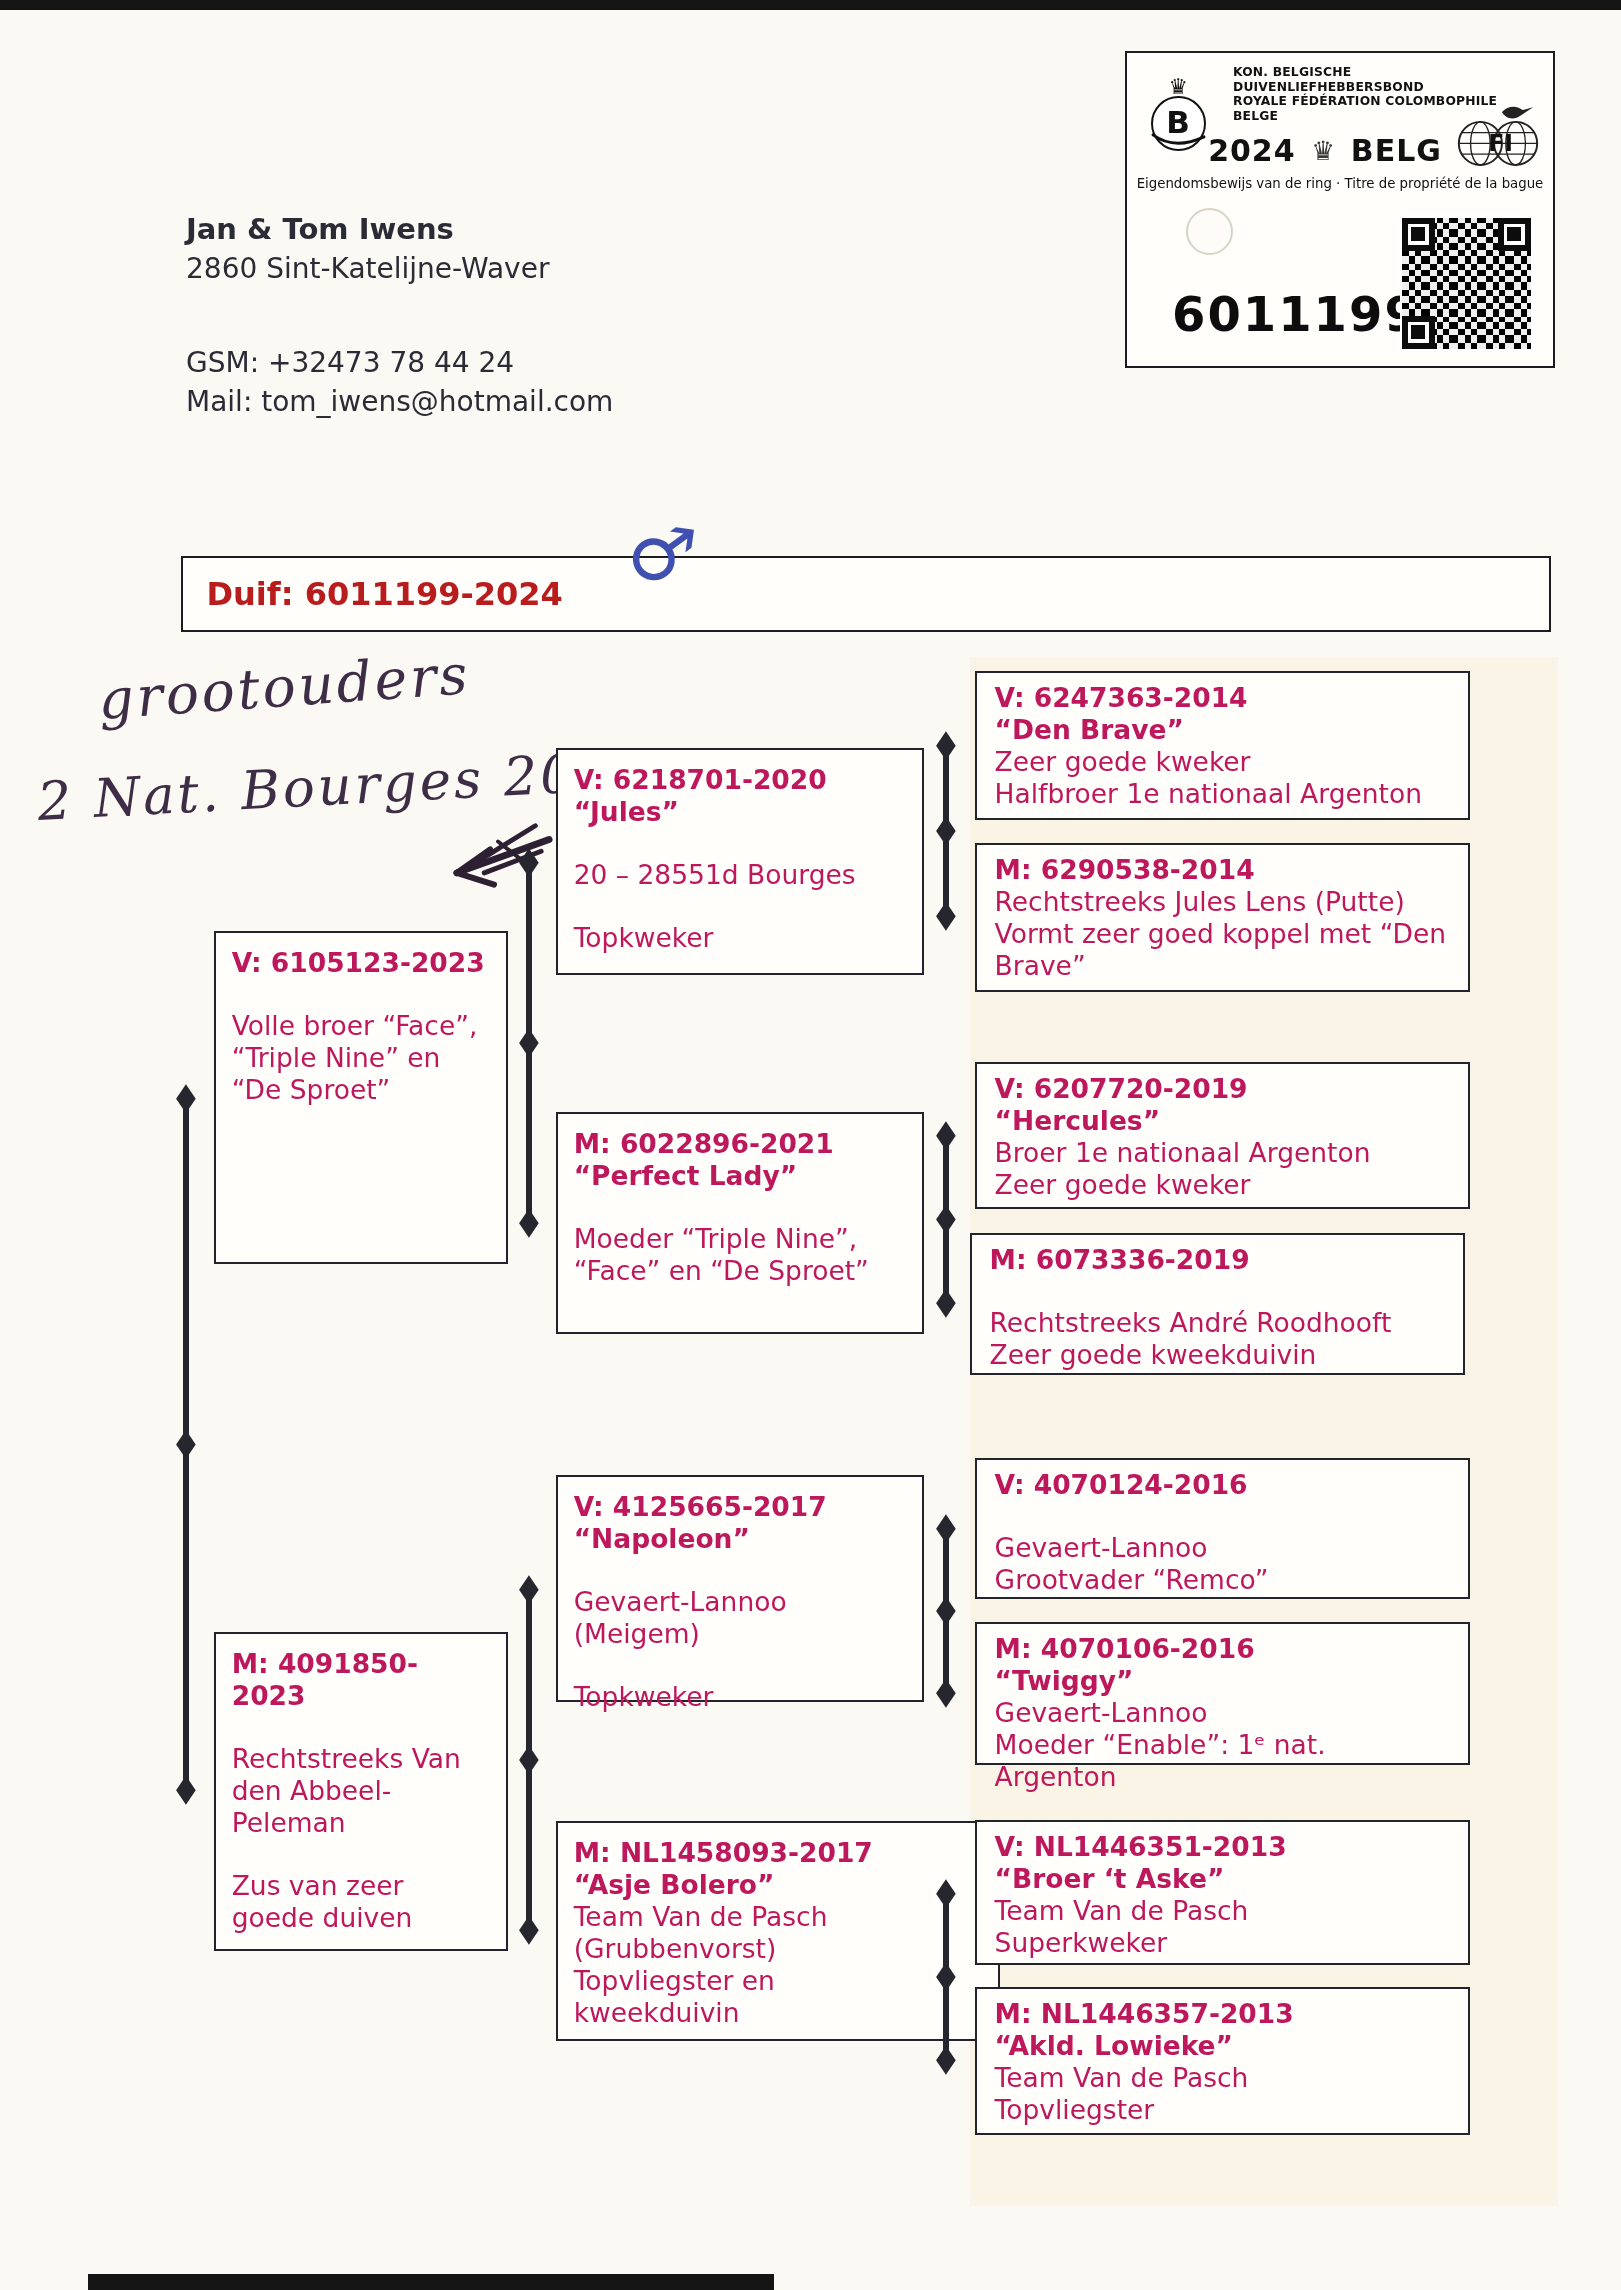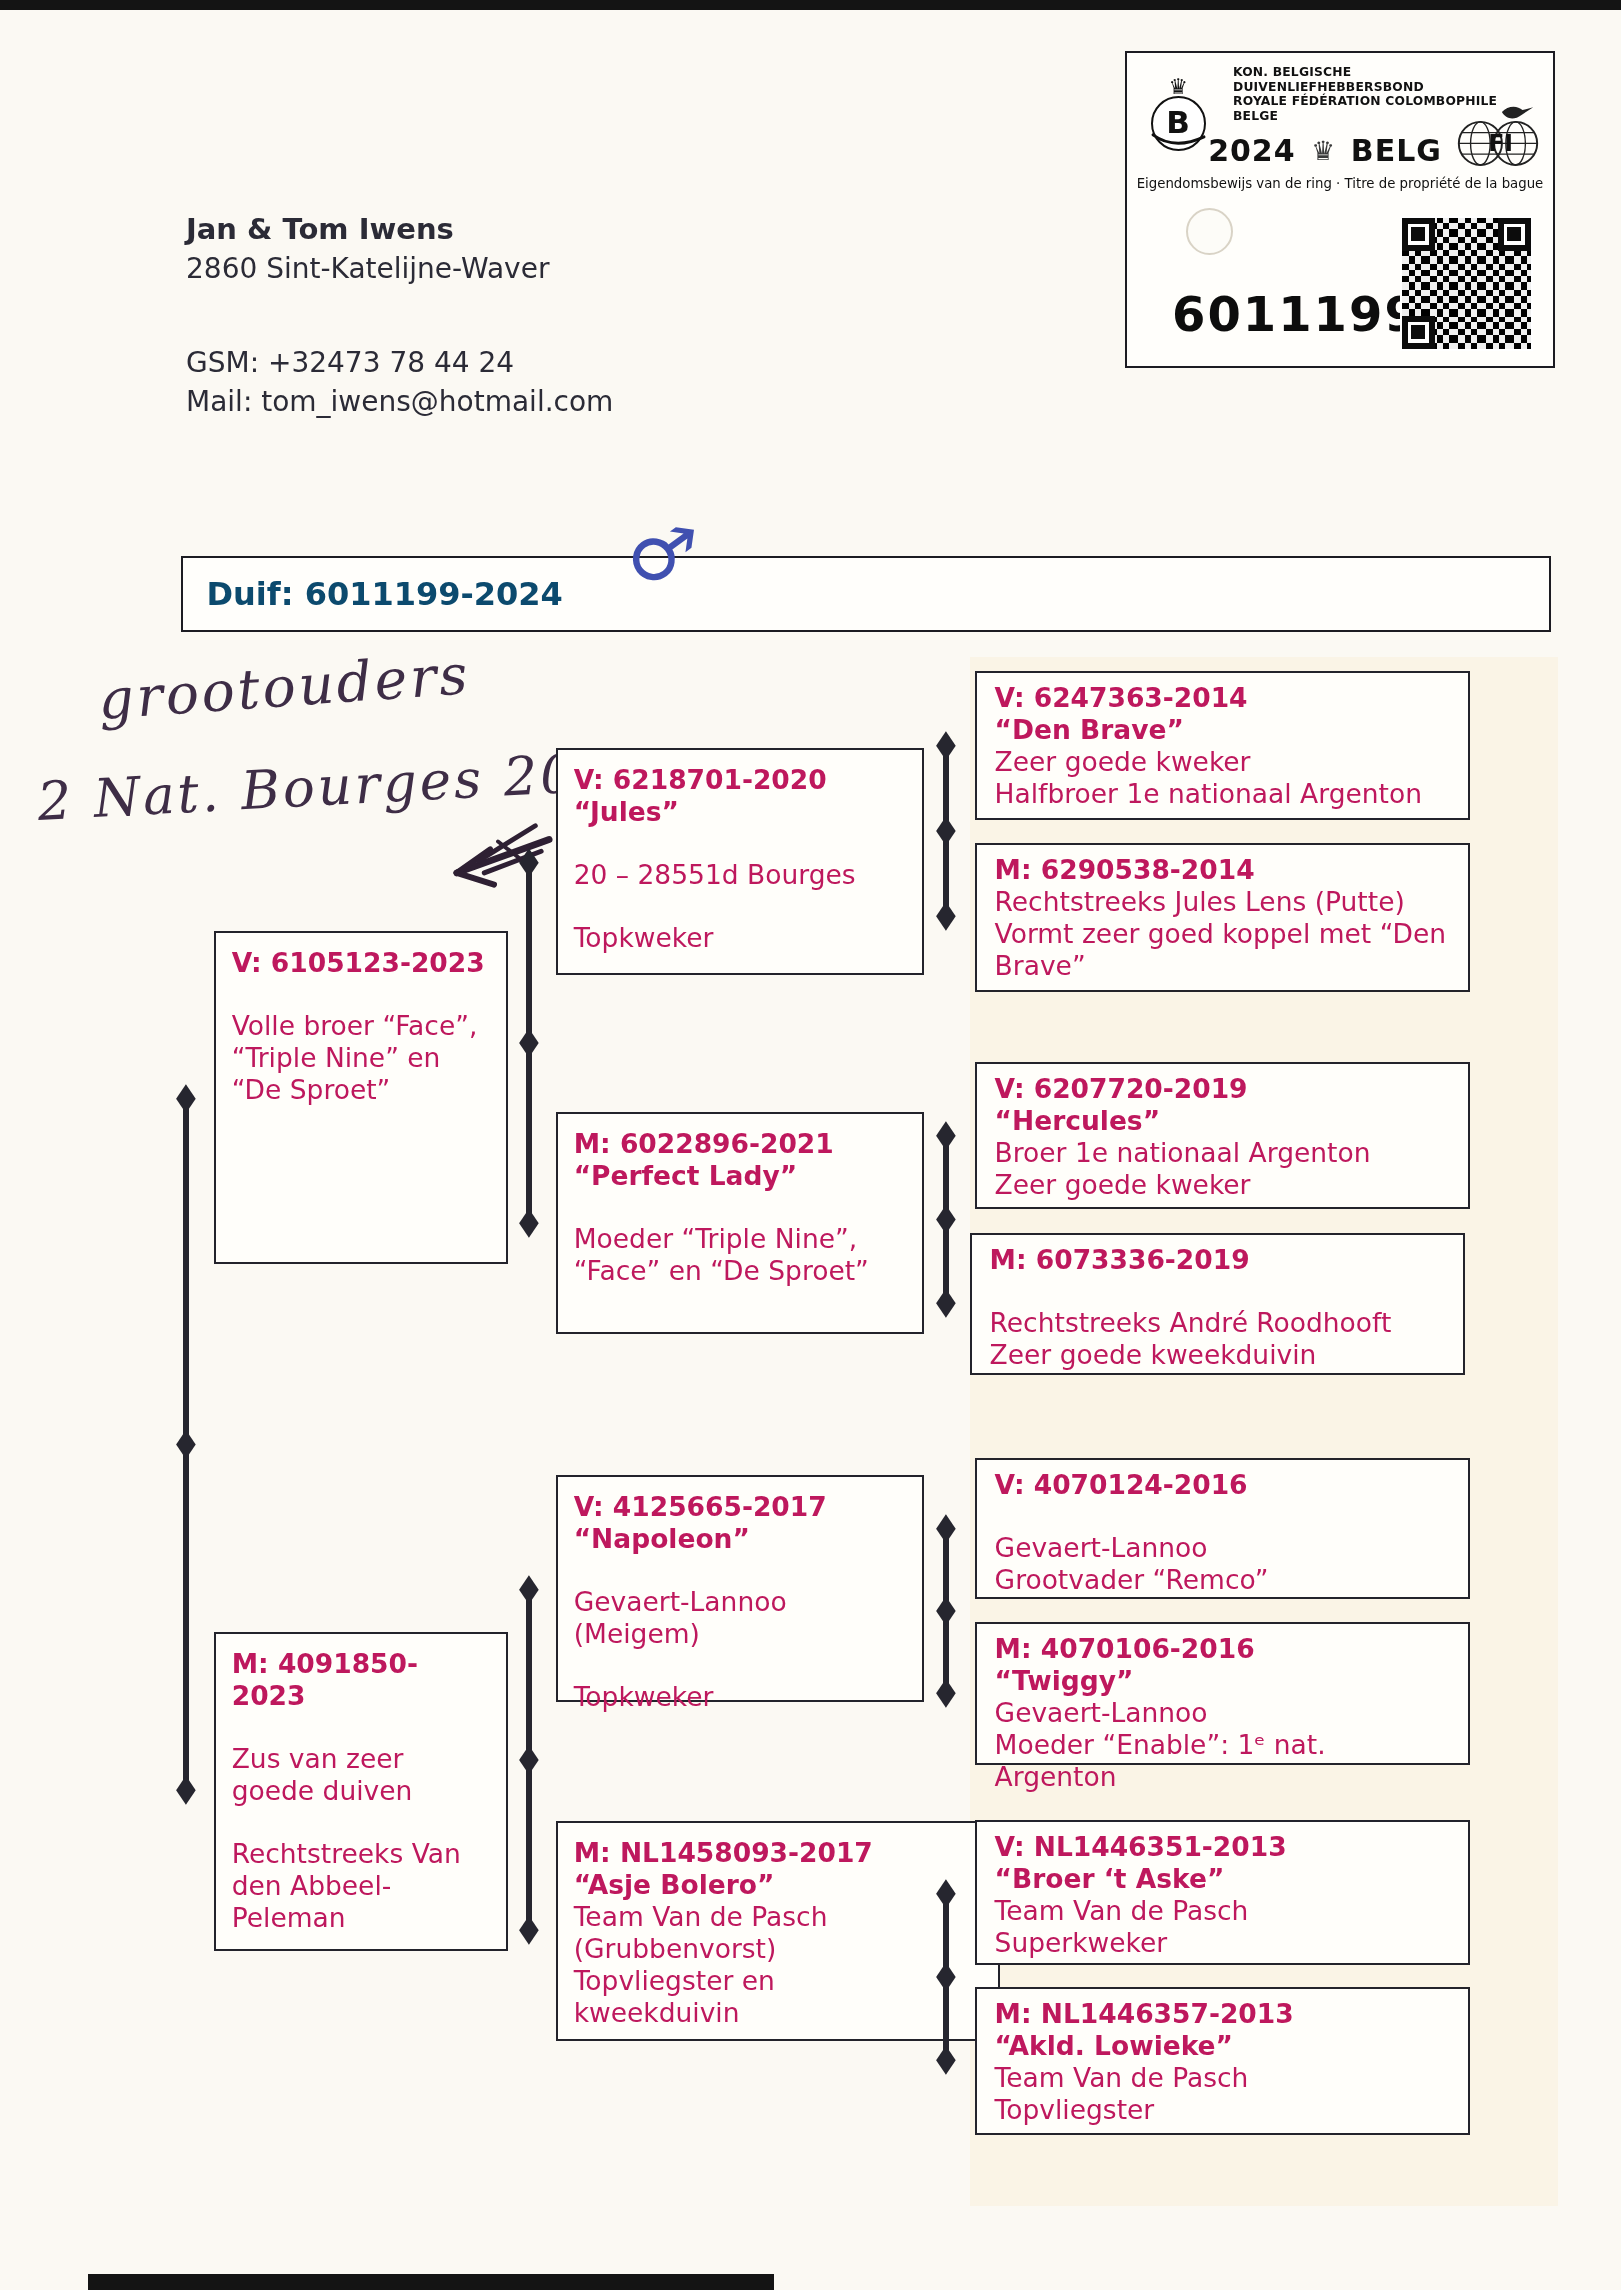--- a/index.html
+++ b/index.html
@@ -52,21 +52,21 @@
   
   #owner{position:absolute;left:186px;top:210px;font-size:28px;line-height:39px;}
   #owner .oname{font-weight:bold;font-size:29px;}
   #owner .contact{margin-top:55px;}
 
   
   #duifbox{
     position:absolute;left:181px;top:556px;width:1370px;height:76px;box-sizing:border-box;
     border:2.9px solid #1c1c22;background:#fffefb;display:flex;align-items:center;padding-left:23.5px;
   }
-  #duifbox .dlabel{font-weight:bold;font-size:32px;color:#0c4a6e;}
+  #duifbox .dlabel{font-weight:bold;font-size:32px;color:#b91c1c;}
   #sexmark{
     position:absolute;left:627px;top:510px;font-size:76px;color:#4050b0;
     transform:rotate(8deg);font-weight:bold;
   }
 
   
   .hand{
     position:absolute;font-family:"DejaVu Serif","Liberation Serif",serif;font-style:italic;
     color:#3e2d46;letter-spacing:2.9px;white-space:nowrap;
   }
@@ -175,22 +175,22 @@
       </g>
     </svg>
   </div>
 
   <div class="pbox" style="left:214px;top:931px;width:294px;height:333px;">
     <div class="ring">V: 6105123-2023</div>
     <div class="sp">Volle broer “Face”, “Triple Nine” en “De Sproet”</div>
   </div>
   <div class="pbox" style="left:214px;top:1632px;width:294px;height:319px;">
     <div class="ring">M: 4091850-2023</div>
+    <div class="sp">Rechtstreeks Van den Abbeel-Peleman</div>
     <div class="sp">Zus van zeer goede duiven</div>
-    <div class="sp">Rechtstreeks Van den Abbeel-Peleman</div>
   </div>
 
   <div class="pbox" style="left:556px;top:748px;width:368px;height:227px;">
     <div class="ring">V: 6218701-2020</div>
     <div class="bname">“Jules”</div>
     <div class="sp">20 – 28551d Bourges</div>
     <div class="sp">Topkweker</div>
   </div>
   <div class="pbox" style="left:556px;top:1112px;width:368px;height:222px;">
     <div class="ring">M: 6022896-2021</div>

